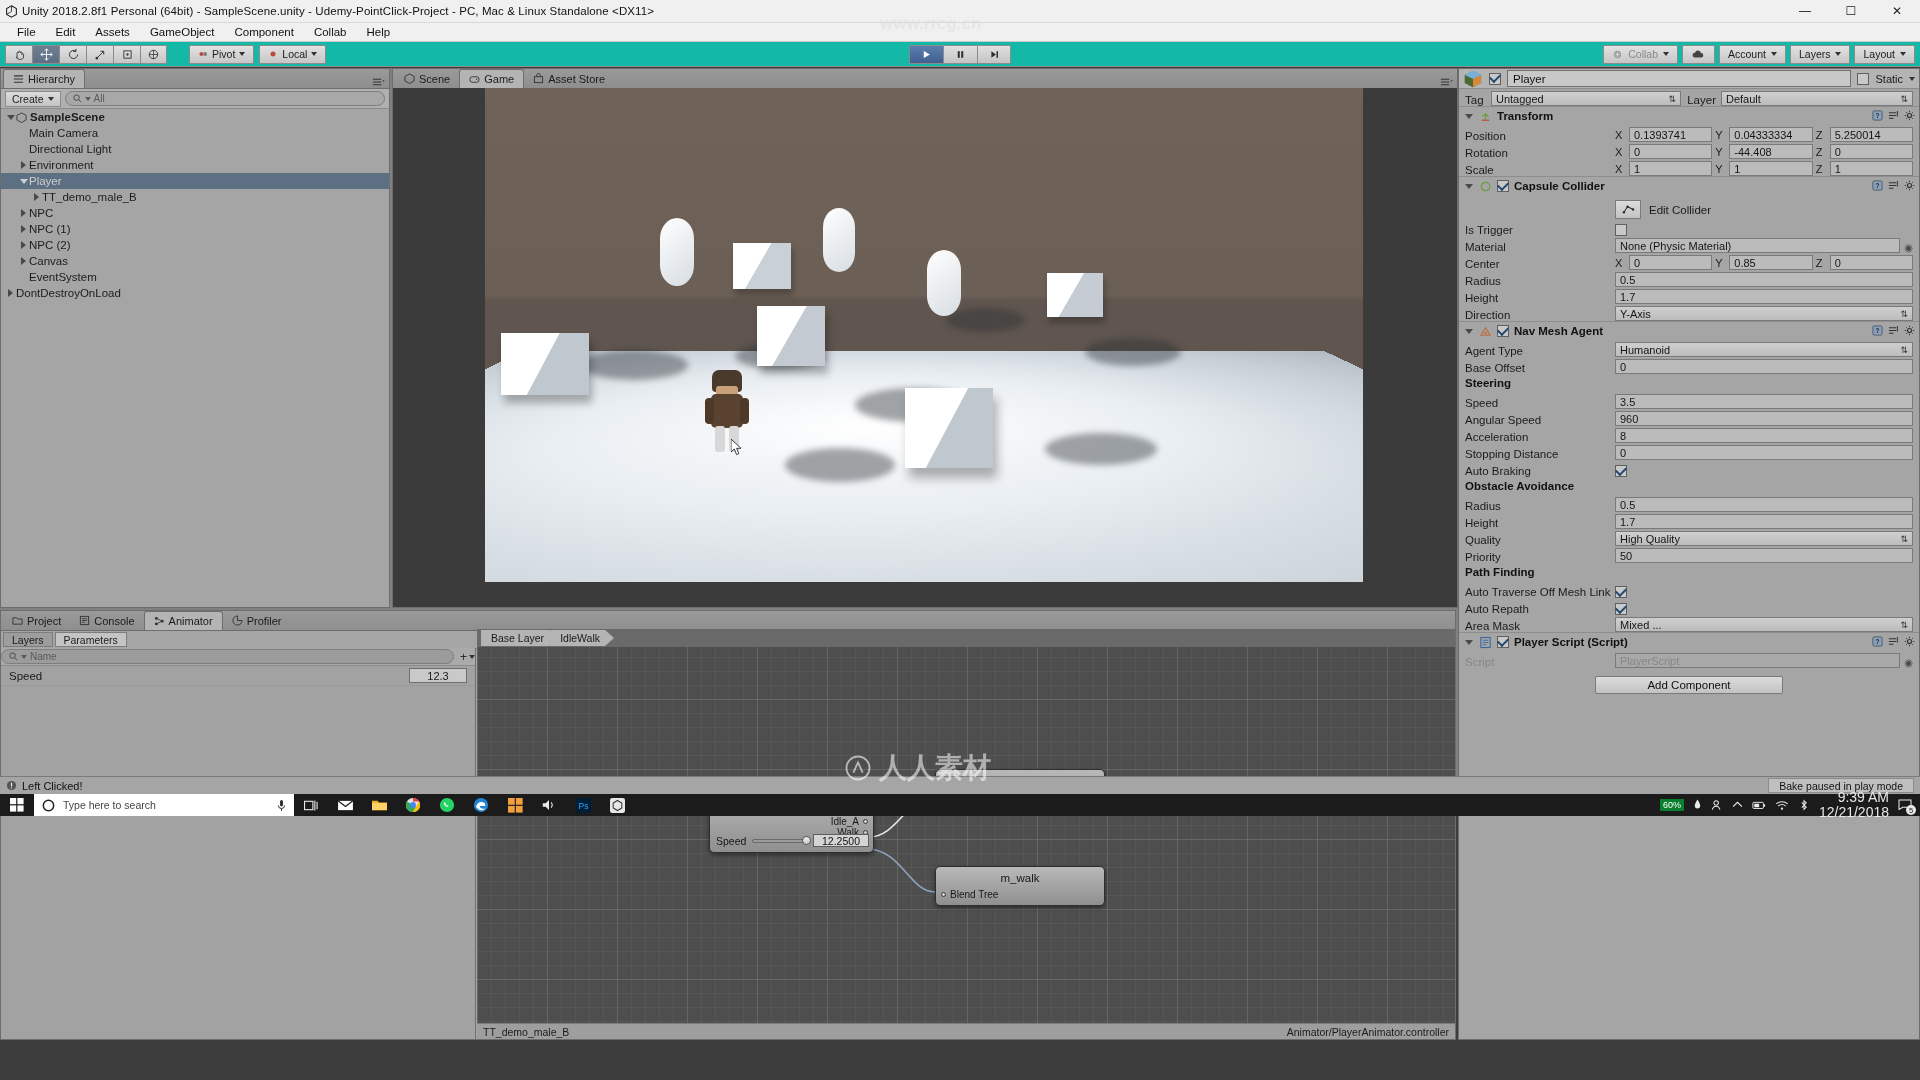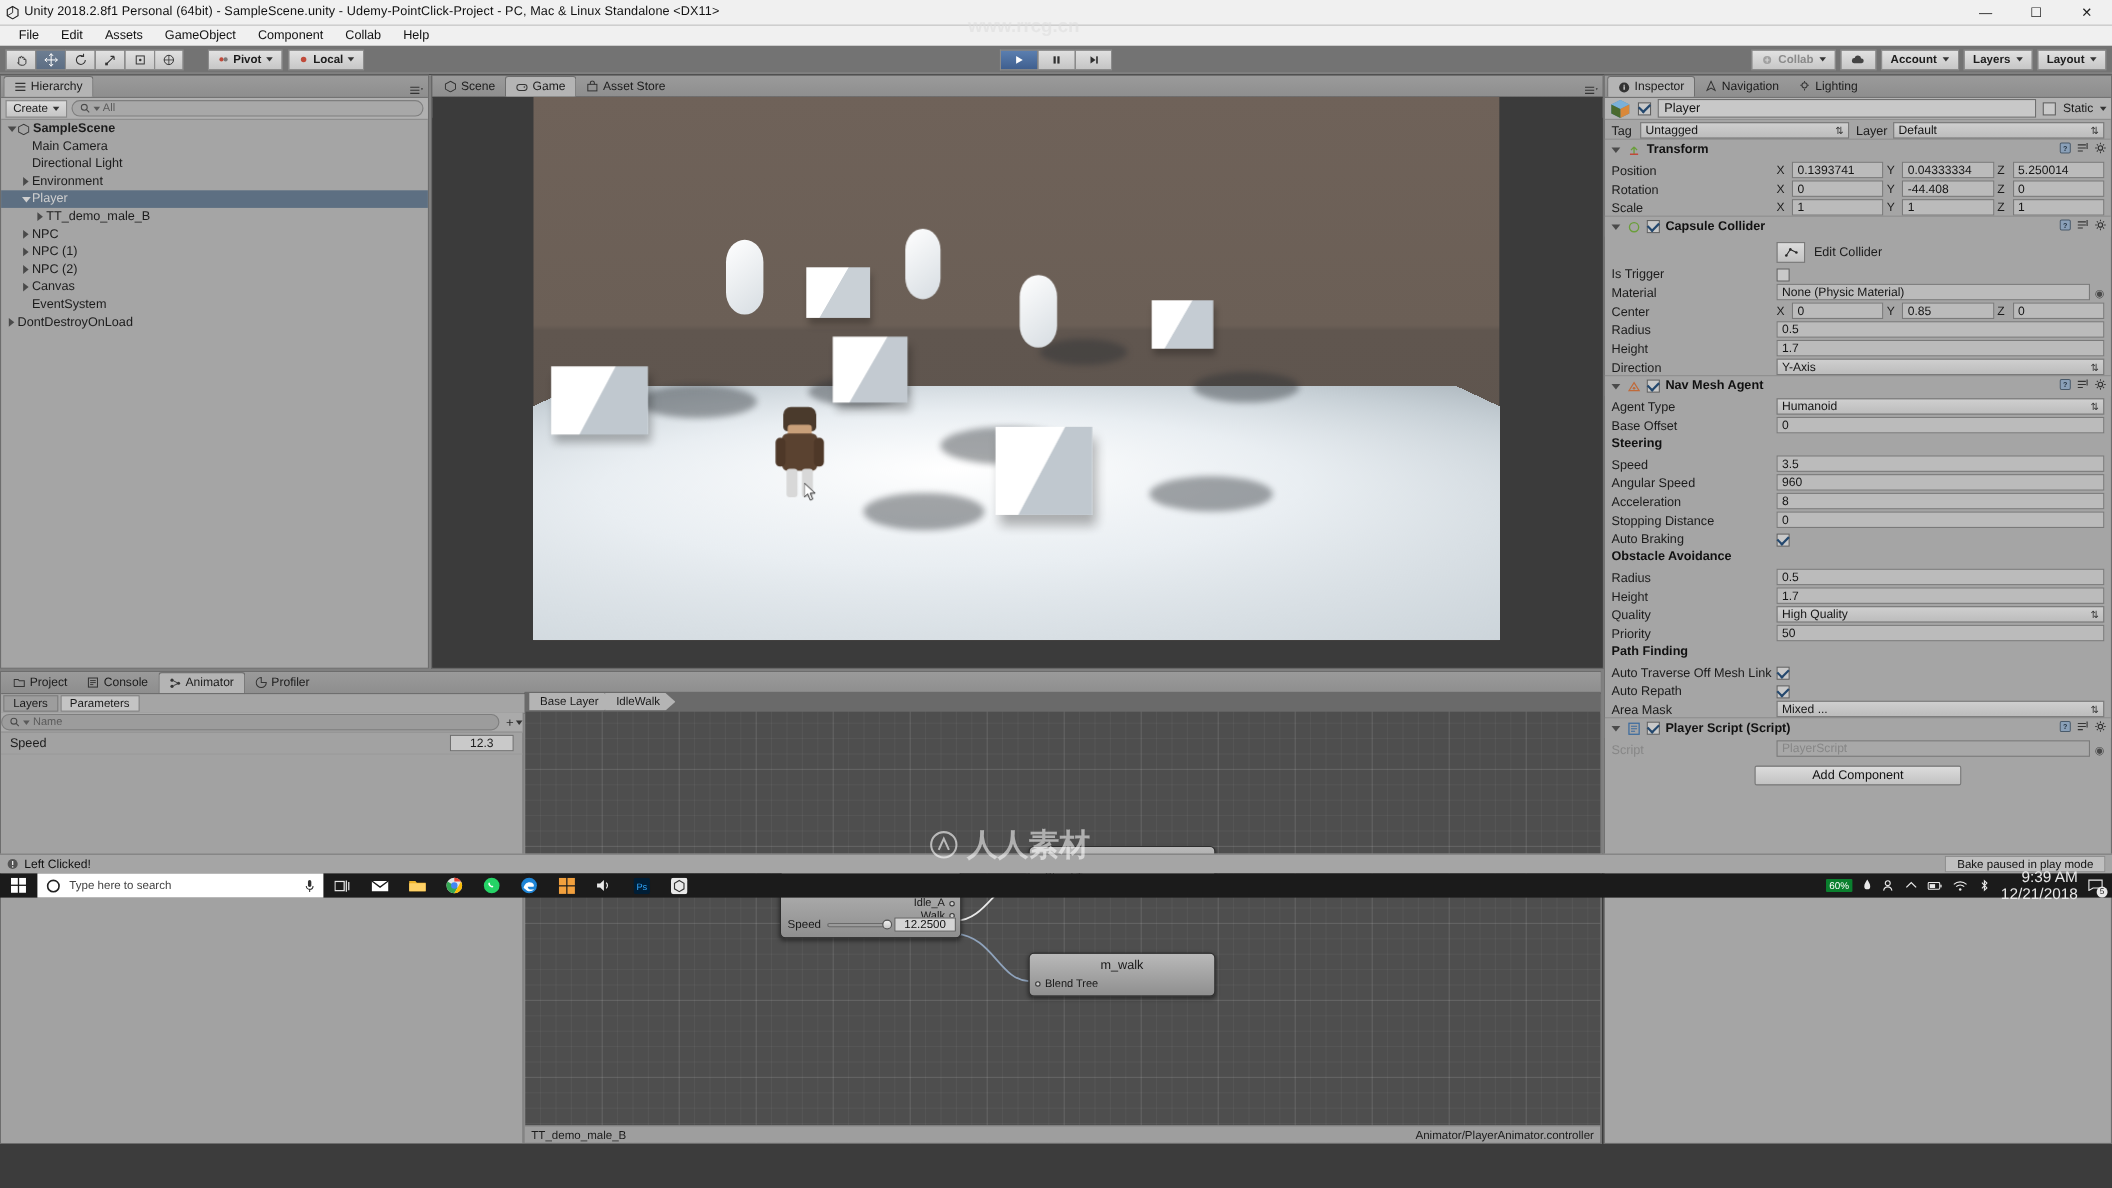--- a/index.html
+++ b/index.html
@@ -15,22 +15,22 @@
   .tb-btns{margin-left:auto;display:flex;height:23px;}
   .tb-btn{width:46px;height:23px;display:flex;align-items:center;justify-content:center;
     font-size:12px;color:#222;}
 
   
   .menubar{height:19px;background:#f0f0f0;display:flex;align-items:center;padding-left:7px;
     border-bottom:1px solid #c9c9c9;}
   .menubar .mi{font-size:11.5px;color:#111;padding:0 10px;line-height:19px;}
 
   
-  .unitytoolbar{height:25px;background:#737373;border-bottom:1px solid #8e8e8e;
-    display:flex;align-items:center;padding:0 5px;position:relative;font-weight:bold;}
+  .unitytoolbar{height:25px;background:#14b8a6;border-bottom:1px solid #8e8e8e;
+    display:flex;align-items:center;padding:0 5px;position:relative;}
   .tool-group{display:flex;align-items:center;}
   .tbtn{width:27px;height:19px;background:linear-gradient(#e2e2e2,#c6c6c6);
     border:1px solid #8b8b8b;border-right:none;display:flex;align-items:center;justify-content:center;}
   .tbtn:last-child{border-right:1px solid #8b8b8b;}
   .tbtn.sel{background:linear-gradient(#6d7e92,#5d6e84);}
   .pivot{height:19px;background:linear-gradient(#e2e2e2,#c6c6c6);border:1px solid #8b8b8b;
     display:flex;align-items:center;gap:4px;padding:0 8px;font-size:10.5px;color:#1c1c1c;}
   .play-group{position:absolute;left:50%;transform:translateX(-50%);display:flex;}
   .pbtn{width:34px;height:19px;background:linear-gradient(#e0e0e0,#c4c4c4);
     border:1px solid #8b8b8b;border-right:none;display:flex;align-items:center;justify-content:center;}
@@ -634,42 +634,20 @@
         </div>
 
         <div class="an-status">
           <span>TT_demo_male_B</span>
           <span style="margin-left:auto">Animator/PlayerAnimator.controller</span>
         </div>
       </div>
     </div>
 
     <div class="panel" id="inspector">
-      <div class="panel-tabs">
-        <div class="ptab active">
-          <svg width="11" height="11" viewBox="0 0 12 12">
-              <circle cx="6" cy="6" r="5" fill="#333"></circle>
-              <path d="M6 4.8v3.4M6 3.2v1" stroke="#d9d9d9" stroke-width="1.3"></path>
-            </svg>
-          <span>Inspector</span>
-        </div>
-        <div class="ptab">
-          <svg width="11" height="11" viewBox="0 0 12 12">
-              <path d="M6 1l4 9-4-2.2L2 10z" fill="none" stroke="#333" stroke-width="1"></path>
-            </svg>
-          <span>Navigation</span>
-        </div>
-        <div class="ptab">
-          <svg width="11" height="11" viewBox="0 0 12 12">
-              <circle cx="6" cy="5" r="2.6" fill="none" stroke="#333" stroke-width="1"></circle>
-              <path d="M6 .6v1.4M6 8.6V10M1.8 5h1.4M8.8 5h1.4" stroke="#333" stroke-width="1"></path>
-            </svg>
-          <span>Lighting</span>
-        </div>
-      </div>
 
       <div class="insp-head">
         <svg width="20" height="20" viewBox="0 0 22 22">
           <path d="M11 2 L20 6.5 L20 15.5 L11 20 L2 15.5 L2 6.5 Z" fill="#4f8fc0"></path>
           <path d="M11 2 L20 6.5 L11 11 L2 6.5 Z" fill="#7ab0d8"></path>
           <path d="M11 11 L20 6.5 L20 15.5 L11 20 Z" fill="#d9883a"></path>
           <path d="M11 11 L2 6.5 L2 15.5 L11 20 Z" fill="#4a6a2e"></path>
         </svg>
         <span class="chk on"></span>
         <div class="insp-name">Player</div>

